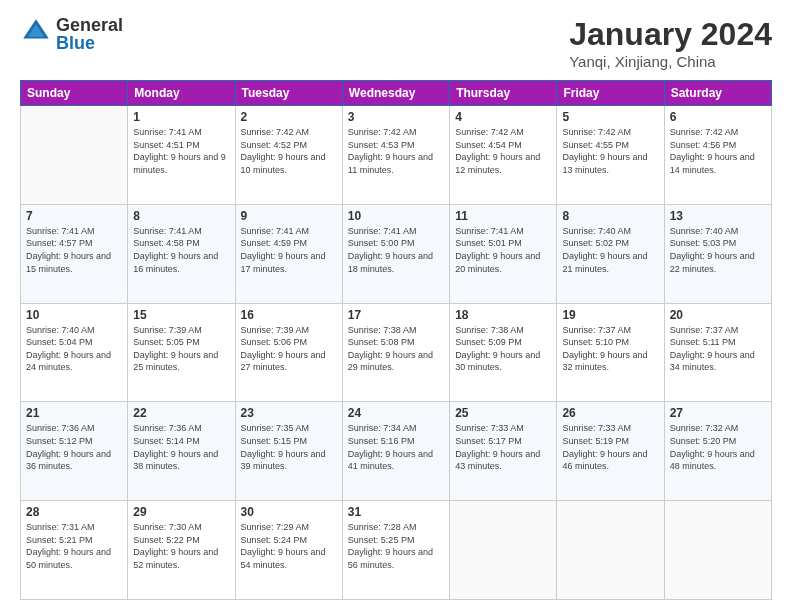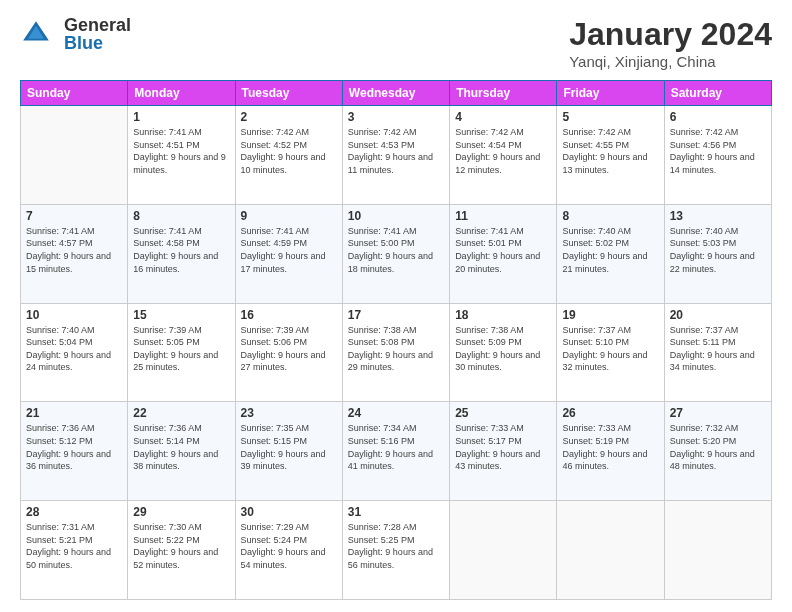--- a/index.html
+++ b/index.html
@@ -18,22 +18,21 @@
       flex-direction: column;
     }
     .header {
       display: flex;
       justify-content: space-between;
       align-items: flex-start;
       margin-bottom: 10px;
     }
     .logo {
       display: flex;
-      align-items: center;
-      gap: 12px;
+      gap: 4px;
     }
     .logo-text {
       display: flex;
       flex-direction: column;
       line-height: 1;
     }
     .logo-general {
       font-size: 18px;
       font-weight: bold;
       color: #333;
@@ -57,21 +56,21 @@
     .location-title {
       font-size: 15px;
       color: #555;
     }
     .calendar-table {
       width: 100%;
       border-collapse: collapse;
       flex: 1;
     }
     .calendar-table th {
-      background: #d946ef;
+      background: #a21caf;
       color: #fff;
       font-size: 12px;
       font-weight: bold;
       padding: 5px 6px;
       text-align: left;
       border: 1px solid #1a6faf;
     }
     .calendar-table td {
       border: 1px solid #ccc;
       vertical-align: top;

